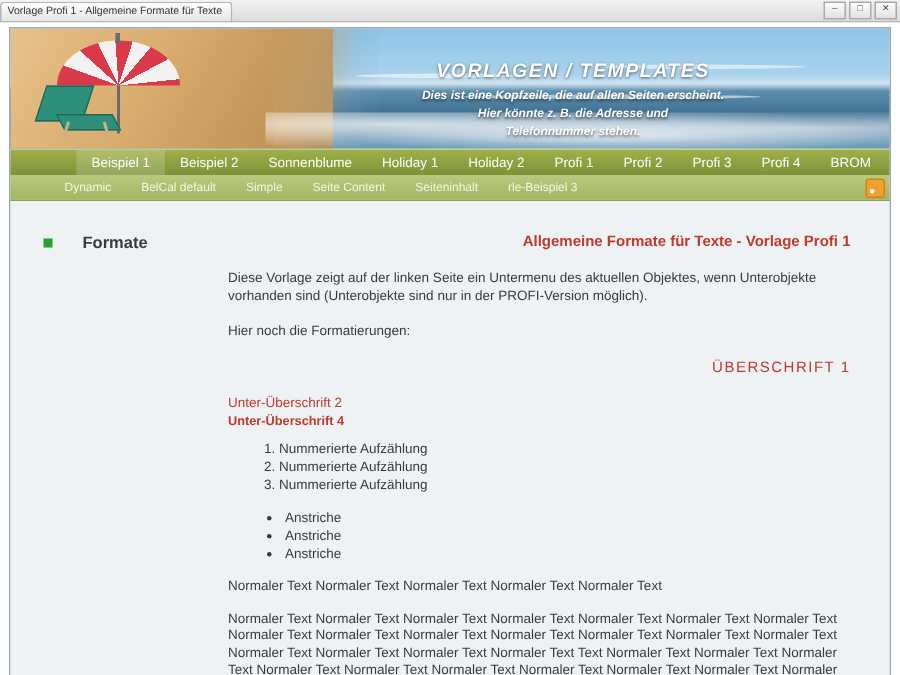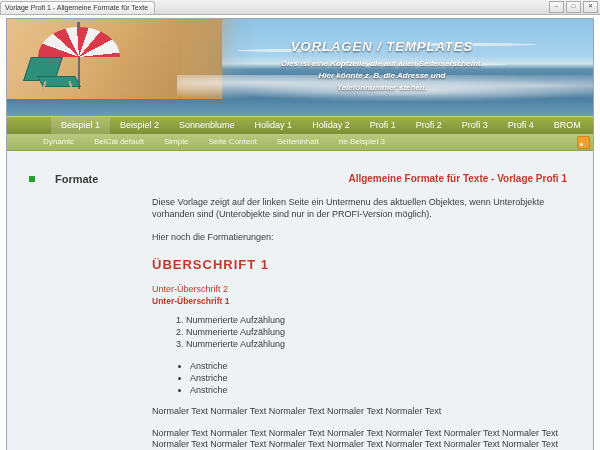--- a/index.html
+++ b/index.html
@@ -73,21 +73,21 @@
     position: relative;
     width: 588px;
     border: 1px solid #9aa7b0;
     background: #eef2f5;
     box-sizing: border-box;
   }
 
   
   .banner {
     position: relative;
-    height: 97px;
+    height: 80px;
     overflow: hidden;
     background: linear-gradient(#8fc4e8 0%, #a8d2ec 38%, #cfe3ef 46%, #5e8fae 52%, #3d6f92 72%, #6a9cbb 100%);
   }
   
   .sand {
     position: absolute;
     left: 0; top: 0;
     width: 215px; height: 80px;
     background:
       linear-gradient(120deg, #e7c08a 0%, #d8ab6d 45%, #c79a5d 70%, #b98c52 100%);
@@ -282,24 +282,24 @@
     margin: 0 0 12px 0;
     text-align: right;
   }
   p.txt {
     margin: 0 0 11px 0;
     font-size: 9px;
     line-height: 12px;
     color: #3a3a3a;
   }
   .h-center {
-    text-align: left;
+    text-align: right;
     color: #c0392b;
-    font-size: 13px;
-    font-weight: bold;
+    font-size: 10px;
+    font-weight: normal;
     margin: 14px 0 12px 0;
     letter-spacing: 1px;
   }
   .h2 {
     color: #c0392b;
     font-size: 9px;
     font-weight: normal;
     margin: 0 0 2px 0;
   }
   .h3 {
@@ -395,21 +395,21 @@
       </div>
 
       <div class="main-col">
         <div class="h-main">Allgemeine Formate für Texte - Vorlage Profi 1</div>
         <p class="txt">Diese Vorlage zeigt auf der linken Seite ein Untermenu des aktuellen Objektes, wenn Unterobjekte vorhanden sind (Unterobjekte sind nur in der PROFI-Version möglich).</p>
         <p class="txt">Hier noch die Formatierungen:</p>
 
         <div class="h-center">ÜBERSCHRIFT 1</div>
 
         <div class="h2">Unter-Überschrift 2</div>
-        <div class="h3">Unter-Überschrift 1</div>
+        <div class="h3">Unter-Überschrift 4</div>
 
         <ol class="num">
           <li>Nummerierte Aufzählung</li>
           <li>Nummerierte Aufzählung</li>
           <li>Nummerierte Aufzählung</li>
         </ol>
 
         <ul class="dash">
           <li>Anstriche</li>
           <li>Anstriche</li>

